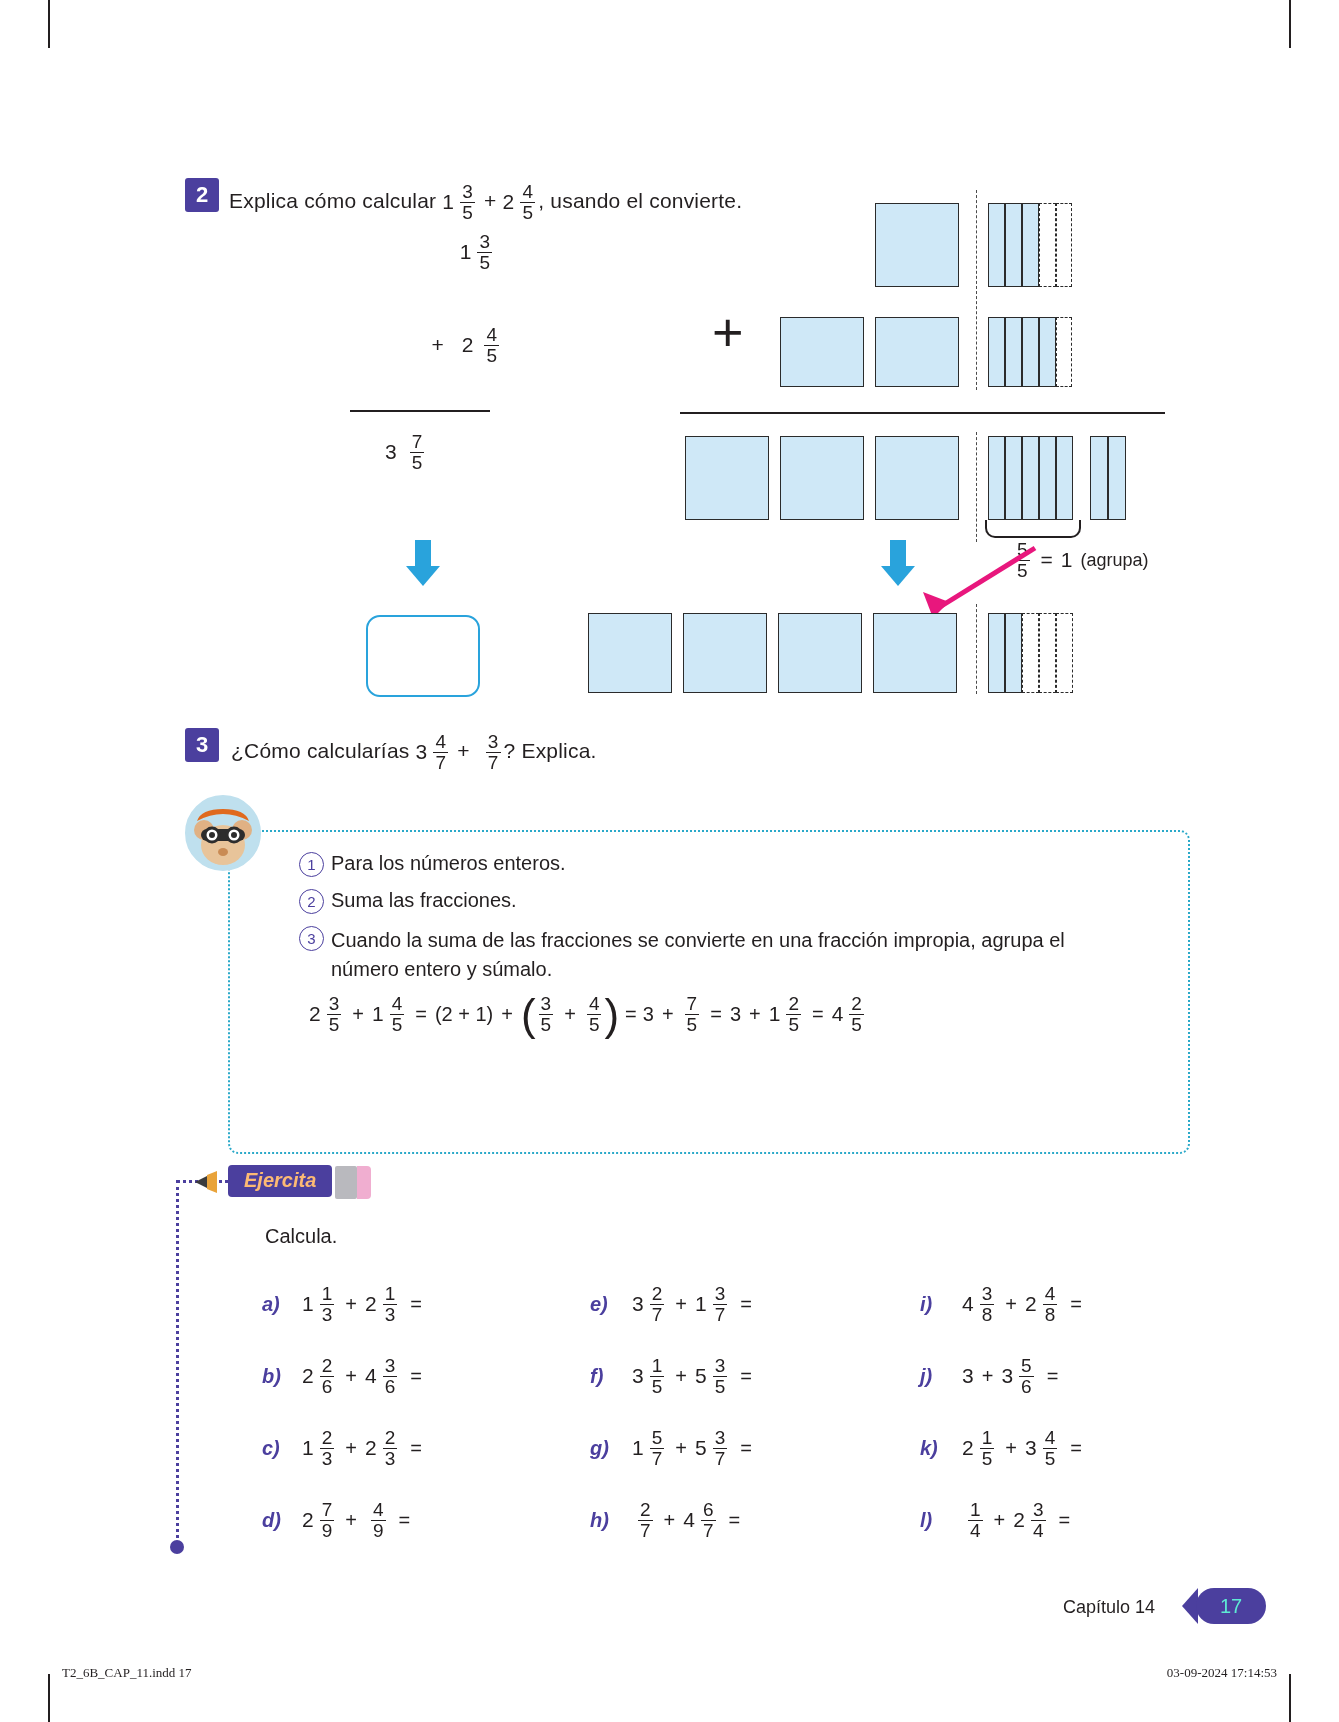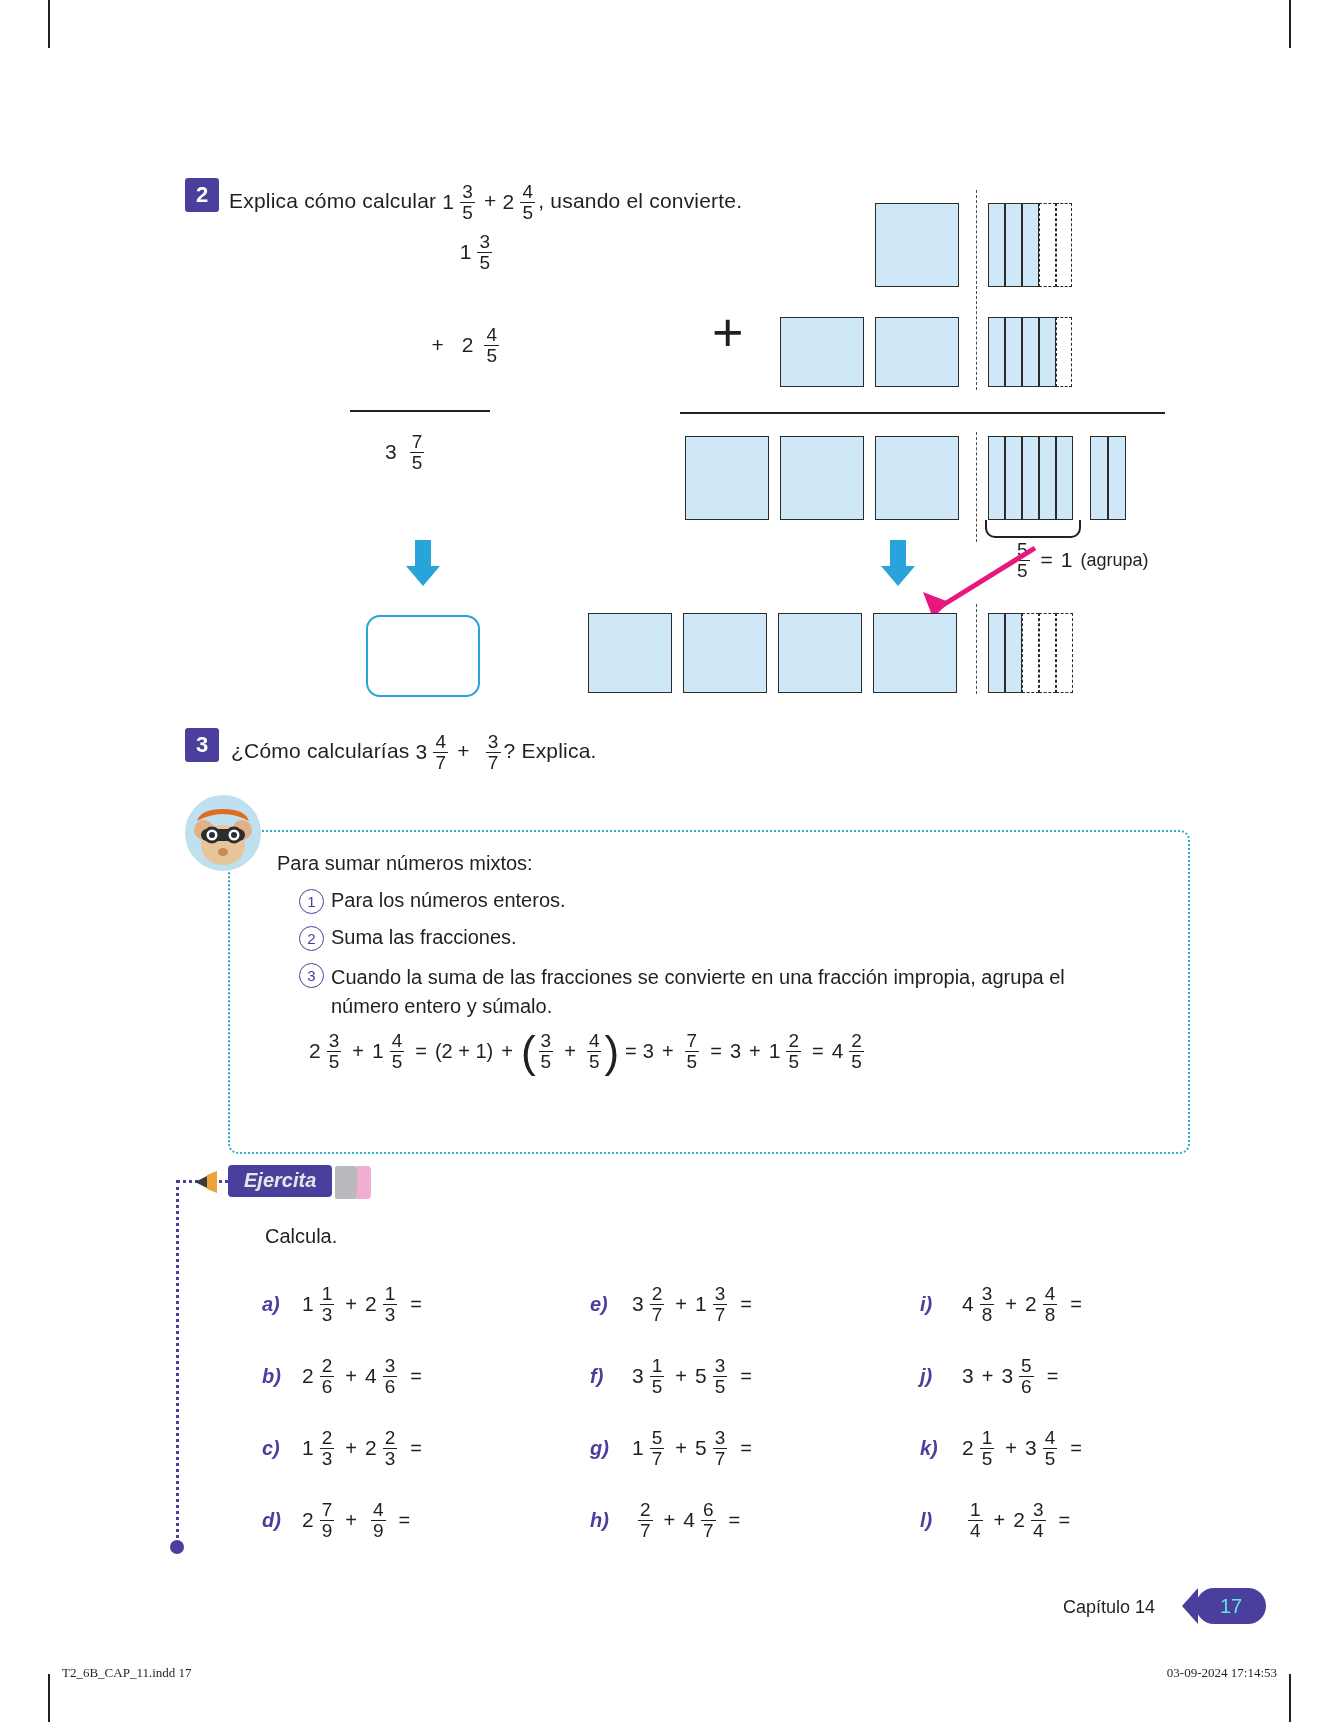--- a/index.html
+++ b/index.html
@@ -56,21 +56,21 @@
     color:#4b3f9e;font-size:15px;margin-right:7px;
   }
   .tipline{font-size:20px;color:#231f20;}
   .avatar{
     width:72px;height:72px;border-radius:50%;
     background:#bfe0ee;border:2px solid #bfe0ee;position:relative;overflow:hidden;
   }
 
   
   .ej-pill{
-    background:#4b3f9e;color:#e5e5e5;font-size:20px;font-weight:bold;font-style:italic;
+    background:#4b3f9e;color:#fdba74;font-size:20px;font-weight:bold;font-style:italic;
     padding:4px 16px 5px 16px;border-radius:4px;display:inline-block;
   }
   .dotline{border-left:3px dotted #4b3f9e;}
   .dottop{border-top:3px dotted #4b3f9e;}
   .item-label{color:#4b3f9e;font-weight:bold;font-size:20px;font-style:italic;}
   .exp{font-size:20px;}
 
   
   .chap{font-size:18px;color:#231f20;}
   .pagebadge{
@@ -263,21 +263,20 @@
       <rect x="14" y="32" width="44" height="12" rx="6" fill="#2d2d2d"></rect>
       <circle cx="25" cy="38" r="7" fill="#fff" stroke="#2d2d2d" stroke-width="3"></circle>
       <circle cx="47" cy="38" r="7" fill="#fff" stroke="#2d2d2d" stroke-width="3"></circle>
       <circle cx="25" cy="38" r="3" fill="#2d2d2d"></circle>
       <circle cx="47" cy="38" r="3" fill="#2d2d2d"></circle>
       <ellipse cx="36" cy="55" rx="5" ry="4" fill="#c98b54"></ellipse>
     </svg>
   </div>
 
   <div class="abs" style="left:277px;top:852px;width:880px;">
-    <div class="tipline" style="margin-bottom:14px;">Para sumar números mixtos:</div>
 
     <div style="display:flex;align-items:flex-start;margin-left:22px;margin-bottom:12px;">
       <span class="circle-num">1</span>
       <span class="tipline">Para los números enteros.</span>
     </div>
     <div style="display:flex;align-items:flex-start;margin-left:22px;margin-bottom:12px;">
       <span class="circle-num">2</span>
       <span class="tipline">Suma las fracciones.</span>
     </div>
     <div style="display:flex;align-items:flex-start;margin-left:22px;margin-bottom:10px;">

